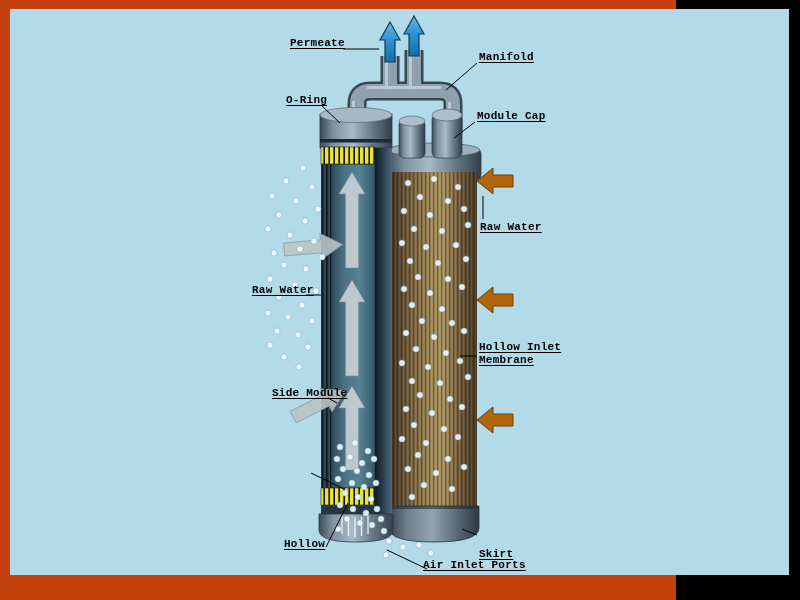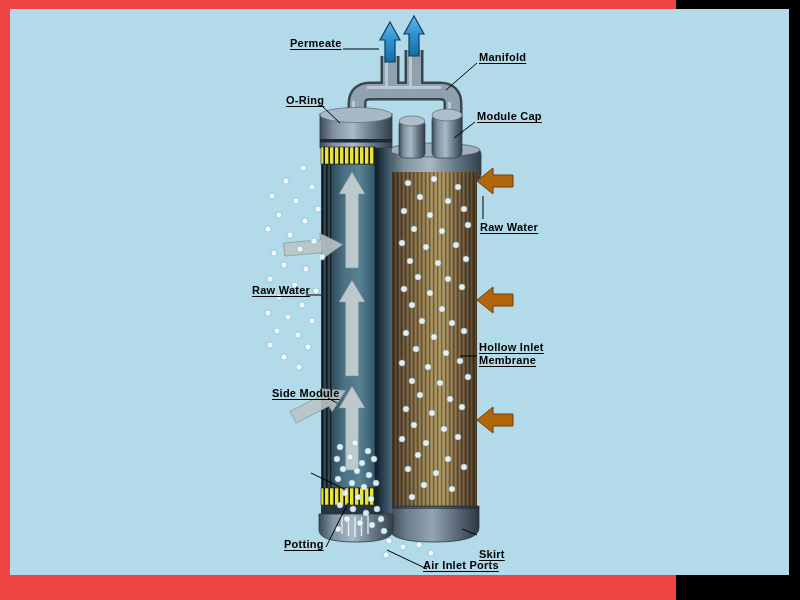--- a/index.html
+++ b/index.html
@@ -1,16 +1,16 @@
 <!DOCTYPE html>
 <html><head>
 <meta charset="utf-8">
 <style>
   html,body{margin:0;padding:0;width:800px;height:600px;background:#000;overflow:hidden;}
-  .stage{position:relative;width:676px;height:600px;background:#ef4444;font-family:Liberation Sans, sans-serif;}
+  .stage{position:relative;width:676px;height:600px;background:#c2410c;font-family:Liberation Mono, monospace;}
   .canvas{position:absolute;left:10px;top:9px;width:779px;height:566px;background:#b2dae9;}
   svg.art{position:absolute;left:0;top:0;width:800px;height:600px;}
   .lbl{position:absolute;font-size:11px;font-weight:bold;color:#000;letter-spacing:.25px;line-height:13px;}
   .lbl span{display:block;white-space:nowrap;text-decoration:underline;text-underline-offset:2px;}
   .lbl.ralign{text-align:right;}
 </style>
 </head>
 <body>
 
 <div class="stage">
@@ -297,21 +297,21 @@
       <span>Raw Water</span>
     </div>
   <div class="lbl" style="left:479px;top:341px">
     <span>Hollow Inlet</span>
     <span>Membrane</span>
   </div>
   <div class="lbl" style="left:272px;top:387px">
       <span>Side Module</span>
     </div>
   <div class="lbl" style="left:284px;top:538px">
-      <span>Potting</span>
+      <span>Hollow</span>
     </div>
   <div class="lbl" style="left:479px;top:548px">
       <span>Skirt</span>
     </div>
   <div class="lbl" style="left:423px;top:559px">
       <span>Air Inlet Ports</span>
     </div>
 </div>
 
 </body></html>

